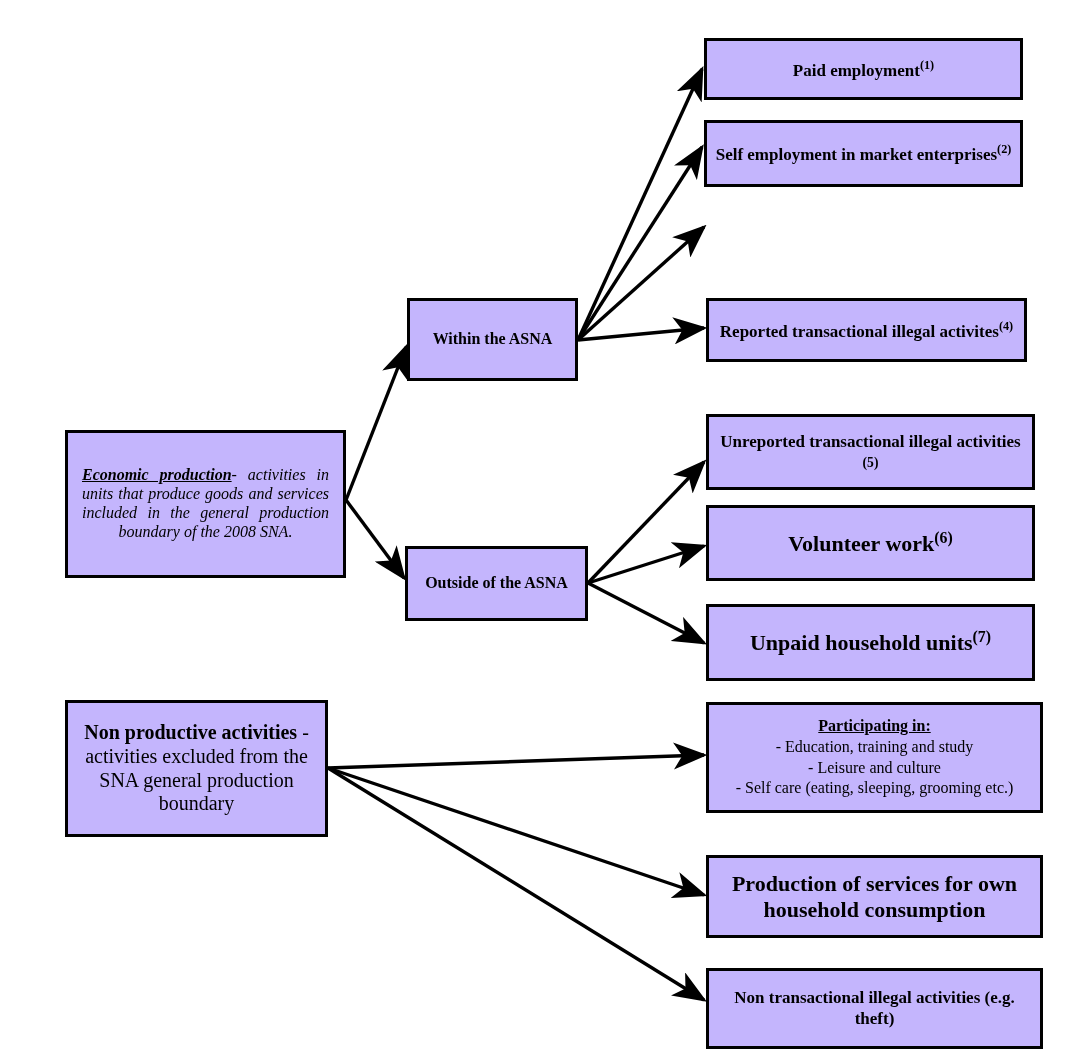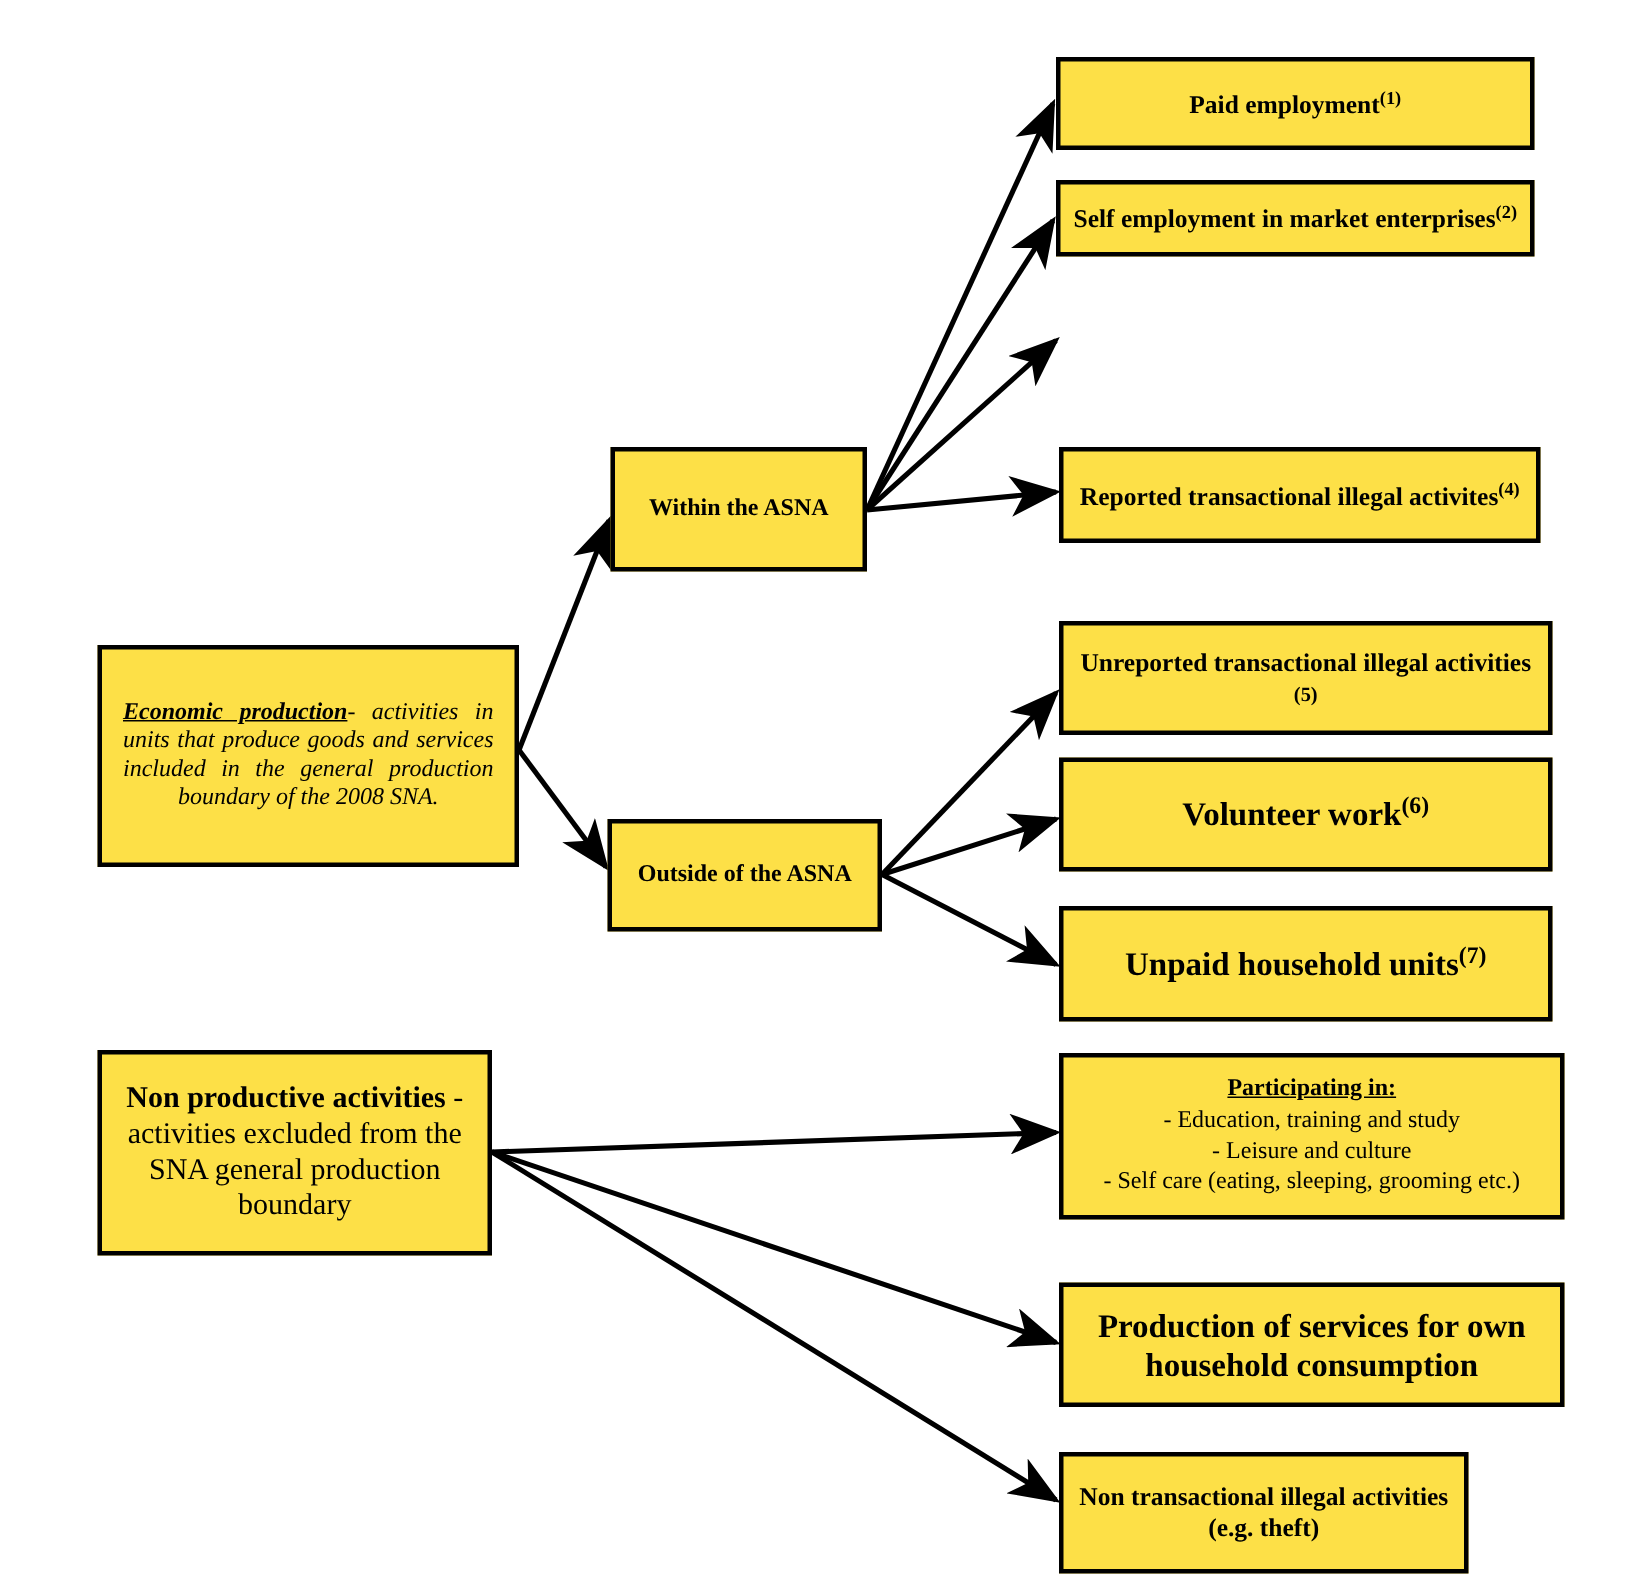--- a/index.html
+++ b/index.html
@@ -24,21 +24,21 @@
     left: 0;
     top: 0;
     width: 1089px;
     height: 1055px;
     pointer-events: none;
   }
   .node {
     position: absolute;
     box-sizing: border-box;
     border: 3px solid #000000;
-    background: #fde047;
+    background: #c4b5fd;
     display: flex;
     align-items: center;
     justify-content: center;
     text-align: center;
     padding: 2px 6px;
   }
   .node .inner {
     width: 100%;
     line-height: 1.18;
   }
@@ -52,29 +52,29 @@
     font-size: 0.72em;
     vertical-align: super;
     font-weight: bold;
   }
   .sup-reg {
     font-size: 0.80em;
     font-weight: bold;
   }
   
   #node-paid-employment      { left: 704px; top: 38px;  width: 319px; height: 62px;  font-size: 17px; }
-  #node-self-employment      { left: 704px; top: 120px; width: 319px; height: 51px;  font-size: 17px; }
+  #node-self-employment      { left: 704px; top: 120px; width: 319px; height: 67px;  font-size: 17px; }
   #node-subsistence-work     { left: 706px; top: 197px; width: 319px; height: 57px;  font-size: 17px; }
   #node-reported-illegal     { left: 706px; top: 298px; width: 321px; height: 64px;  font-size: 17px; }
   #node-unreported-illegal   { left: 706px; top: 414px; width: 329px; height: 76px;  font-size: 17px; }
   #node-volunteer-work       { left: 706px; top: 505px; width: 329px; height: 76px;  font-size: 22px; }
   #node-unpaid-household     { left: 706px; top: 604px; width: 329px; height: 77px;  font-size: 22px; }
   #node-participating-in     { left: 706px; top: 702px; width: 337px; height: 111px; font-size: 16px; }
   #node-own-consumption      { left: 706px; top: 855px; width: 337px; height: 83px;  font-size: 22px; }
-  #node-non-transactional    { left: 706px; top: 968px; width: 273px; height: 81px;  font-size: 17px; }
+  #node-non-transactional    { left: 706px; top: 968px; width: 337px; height: 81px;  font-size: 17px; }
 
   #node-within-asna          { left: 407px; top: 298px; width: 171px; height: 83px;  font-size: 16px; }
   #node-outside-asna         { left: 405px; top: 546px; width: 183px; height: 75px;  font-size: 16px; }
 
   #node-economic-production  { left: 65px;  top: 430px; width: 281px; height: 148px; font-size: 16px; }
   #node-non-productive       { left: 65px;  top: 700px; width: 263px; height: 137px; font-size: 20px; }
 
   #node-economic-production .inner { text-align: justify; text-align-last: center; padding: 0 8px; font-style: italic; }
   #node-non-productive .inner      { text-align: center; padding: 0 6px; }
   #node-participating-in .inner    { line-height: 1.30; }

